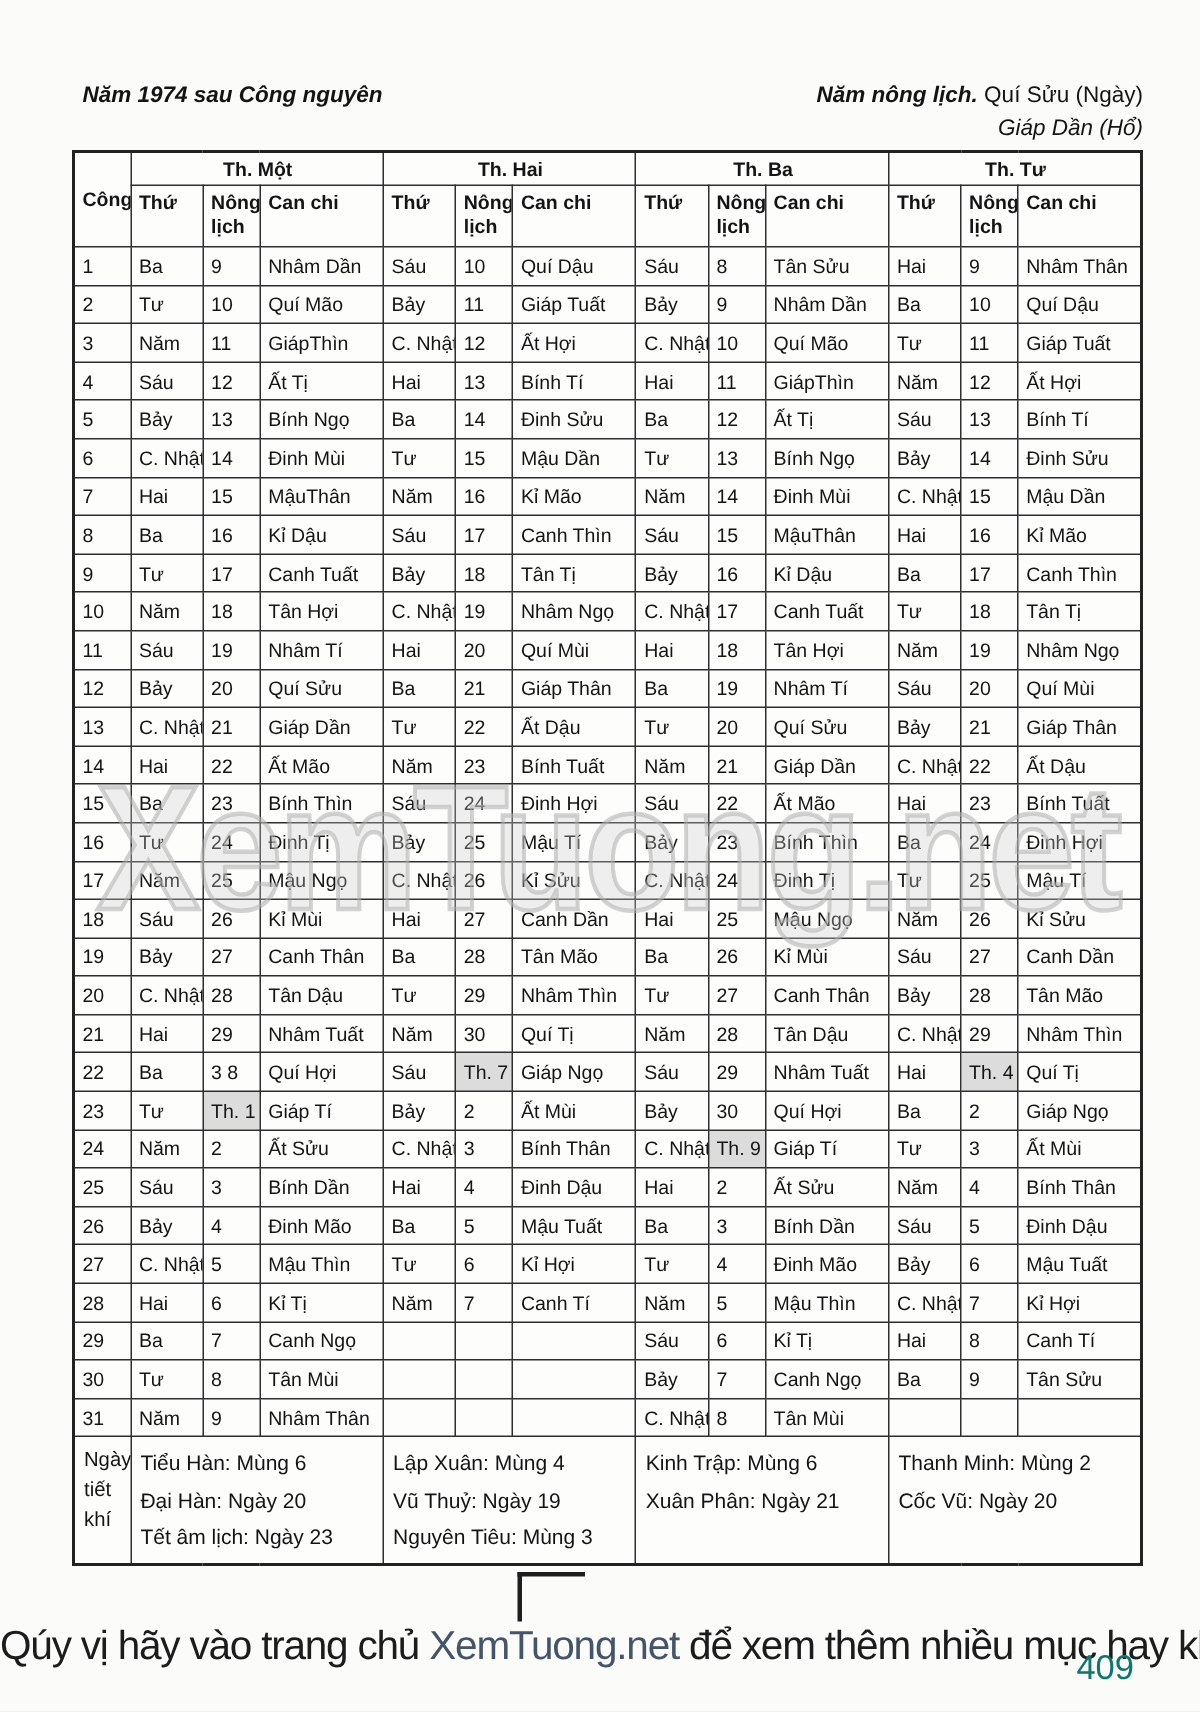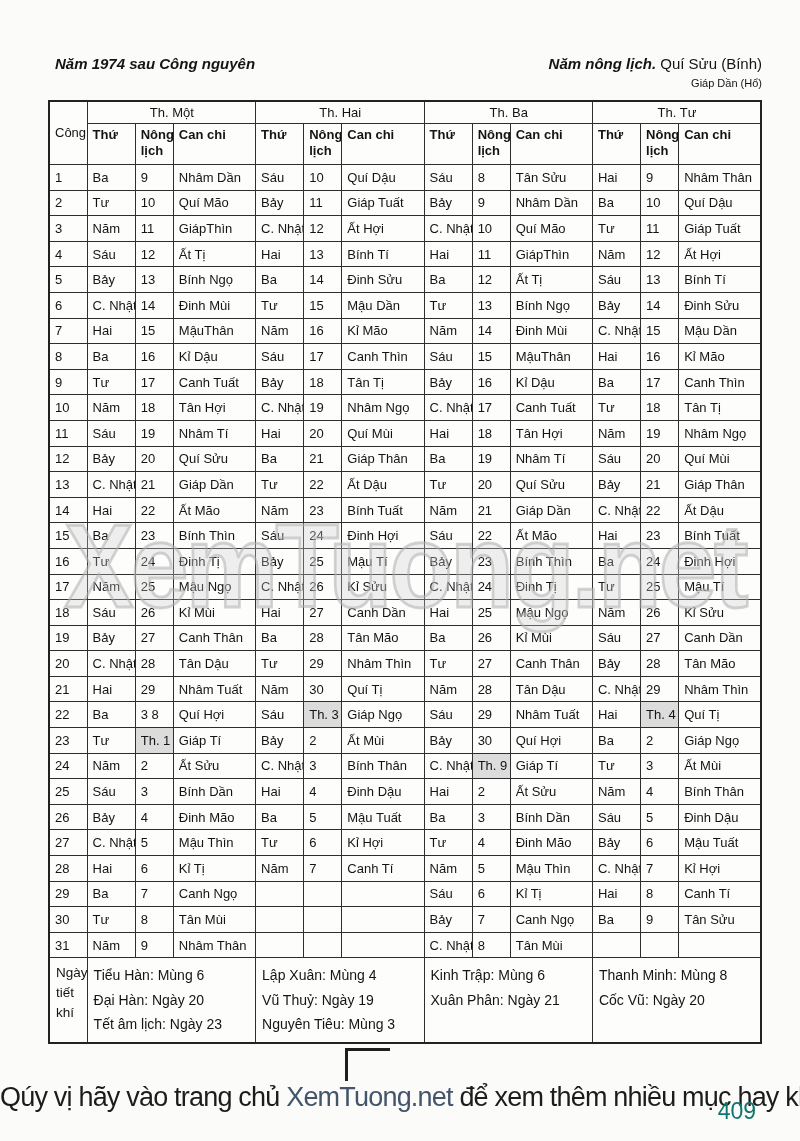--- a/index.html
+++ b/index.html
@@ -10,34 +10,34 @@
     overflow:hidden;
   }
   
   .topline {
     position:absolute; top:55px; left:55px; width:707px;
     display:flex; justify-content:space-between;
     font-size:15px;
   }
   .bi { font-weight:bold; font-style:italic; }
   .topline2 {
-    position:absolute; top:77px; right:38px; font-size:11px;
+    position:absolute; top:77px; right:38px; font-size:15px;font-style:italic;
   }
   
   .table-wrap { position:absolute; top:100px; left:48px; width:716px; }
   table.cal {
     border-collapse:collapse; table-layout:fixed; width:714px;
     font-size:13px; background:#fdfdfc;
   }
   table.cal th, table.cal td {
     border:1px solid #2e2e2e; padding:1px 4px 1px 5px;
     text-align:left; vertical-align:middle; overflow:hidden; white-space:nowrap;
   }
   table.cal { border:2px solid #222; }
-  tr.months th { height:19px; text-align:center; font-weight:normal; }
+  tr.months th { height:19px; text-align:center; font-weight:bold; }
   tr.subs th { height:36px; font-weight:bold; vertical-align:top; padding-top:3px; white-space:normal; line-height:1.25; }
   th.corner { font-weight:normal; vertical-align:top; padding-top:3px; white-space:normal; line-height:1.25; }
   tbody.cal-body td { height:22.6px; }
   td.shaded { background:var(--shade,#dcdcdc); }
   tr.tk td { vertical-align:top; padding:5px 6px; white-space:normal; }
   tr.tk .tk-cell div { line-height:1.75; font-size:14px; }
   td.tk-label { line-height:1.45; font-size:13.5px; }
   
   .watermark {
     position:absolute; top:398px; left:-45px; width:804px;
@@ -77,21 +77,21 @@
   col.c-nong { width:38px; }
   col.c-canchi { width:82px; }
 </style>
 </head>
 <body>
 
 <div class="page">
 
   <div class="topline">
     <span class="bi">Năm 1974 sau Công nguyên</span>
-    <span><span class="bi">Năm nông lịch.</span> <span>Quí Sửu (Bính)</span></span>
+    <span><span class="bi">Năm nông lịch.</span> <span>Quí Sửu (Ngày)</span></span>
   </div>
   <div class="topline2">Giáp Dần (Hổ)</div>
 
   <div class="table-wrap">
     <table class="cal">
       <colgroup>
         <col class="c-day">
         <col class="c-thu">
           <col class="c-nong">
           <col class="c-canchi">
@@ -443,21 +443,21 @@
             <td>C. Nhật</td>
             <td>29</td>
             <td>Nhâm Thìn</td>
           </tr>
           <tr>
             <td>22</td>
             <td>Ba</td>
             <td>3 8</td>
             <td>Quí Hợi</td>
             <td>Sáu</td>
-            <td class="shaded">Th. 3</td>
+            <td class="shaded">Th. 7</td>
             <td>Giáp Ngọ</td>
             <td>Sáu</td>
             <td>29</td>
             <td>Nhâm Tuất</td>
             <td>Hai</td>
             <td class="shaded">Th. 4</td>
             <td>Quí Tị</td>
           </tr>
           <tr>
             <td>23</td>
@@ -606,21 +606,21 @@
           <td colspan="3" class="tk-cell">
             <div>Lập Xuân: Mùng 4</div>
             <div>Vũ Thuỷ: Ngày 19</div>
             <div>Nguyên Tiêu: Mùng 3</div>
           </td>
           <td colspan="3" class="tk-cell">
             <div>Kinh Trập: Mùng 6</div>
             <div>Xuân Phân: Ngày 21</div>
           </td>
           <td colspan="3" class="tk-cell">
-            <div>Thanh Minh: Mùng 8</div>
+            <div>Thanh Minh: Mùng 2</div>
             <div>Cốc Vũ: Ngày 20</div>
           </td>
         </tr>
       </tbody>
     </table>
     <div class="watermark">XemTuong.net</div>
   </div>
 
   <div class="corner-mark"></div>
 

